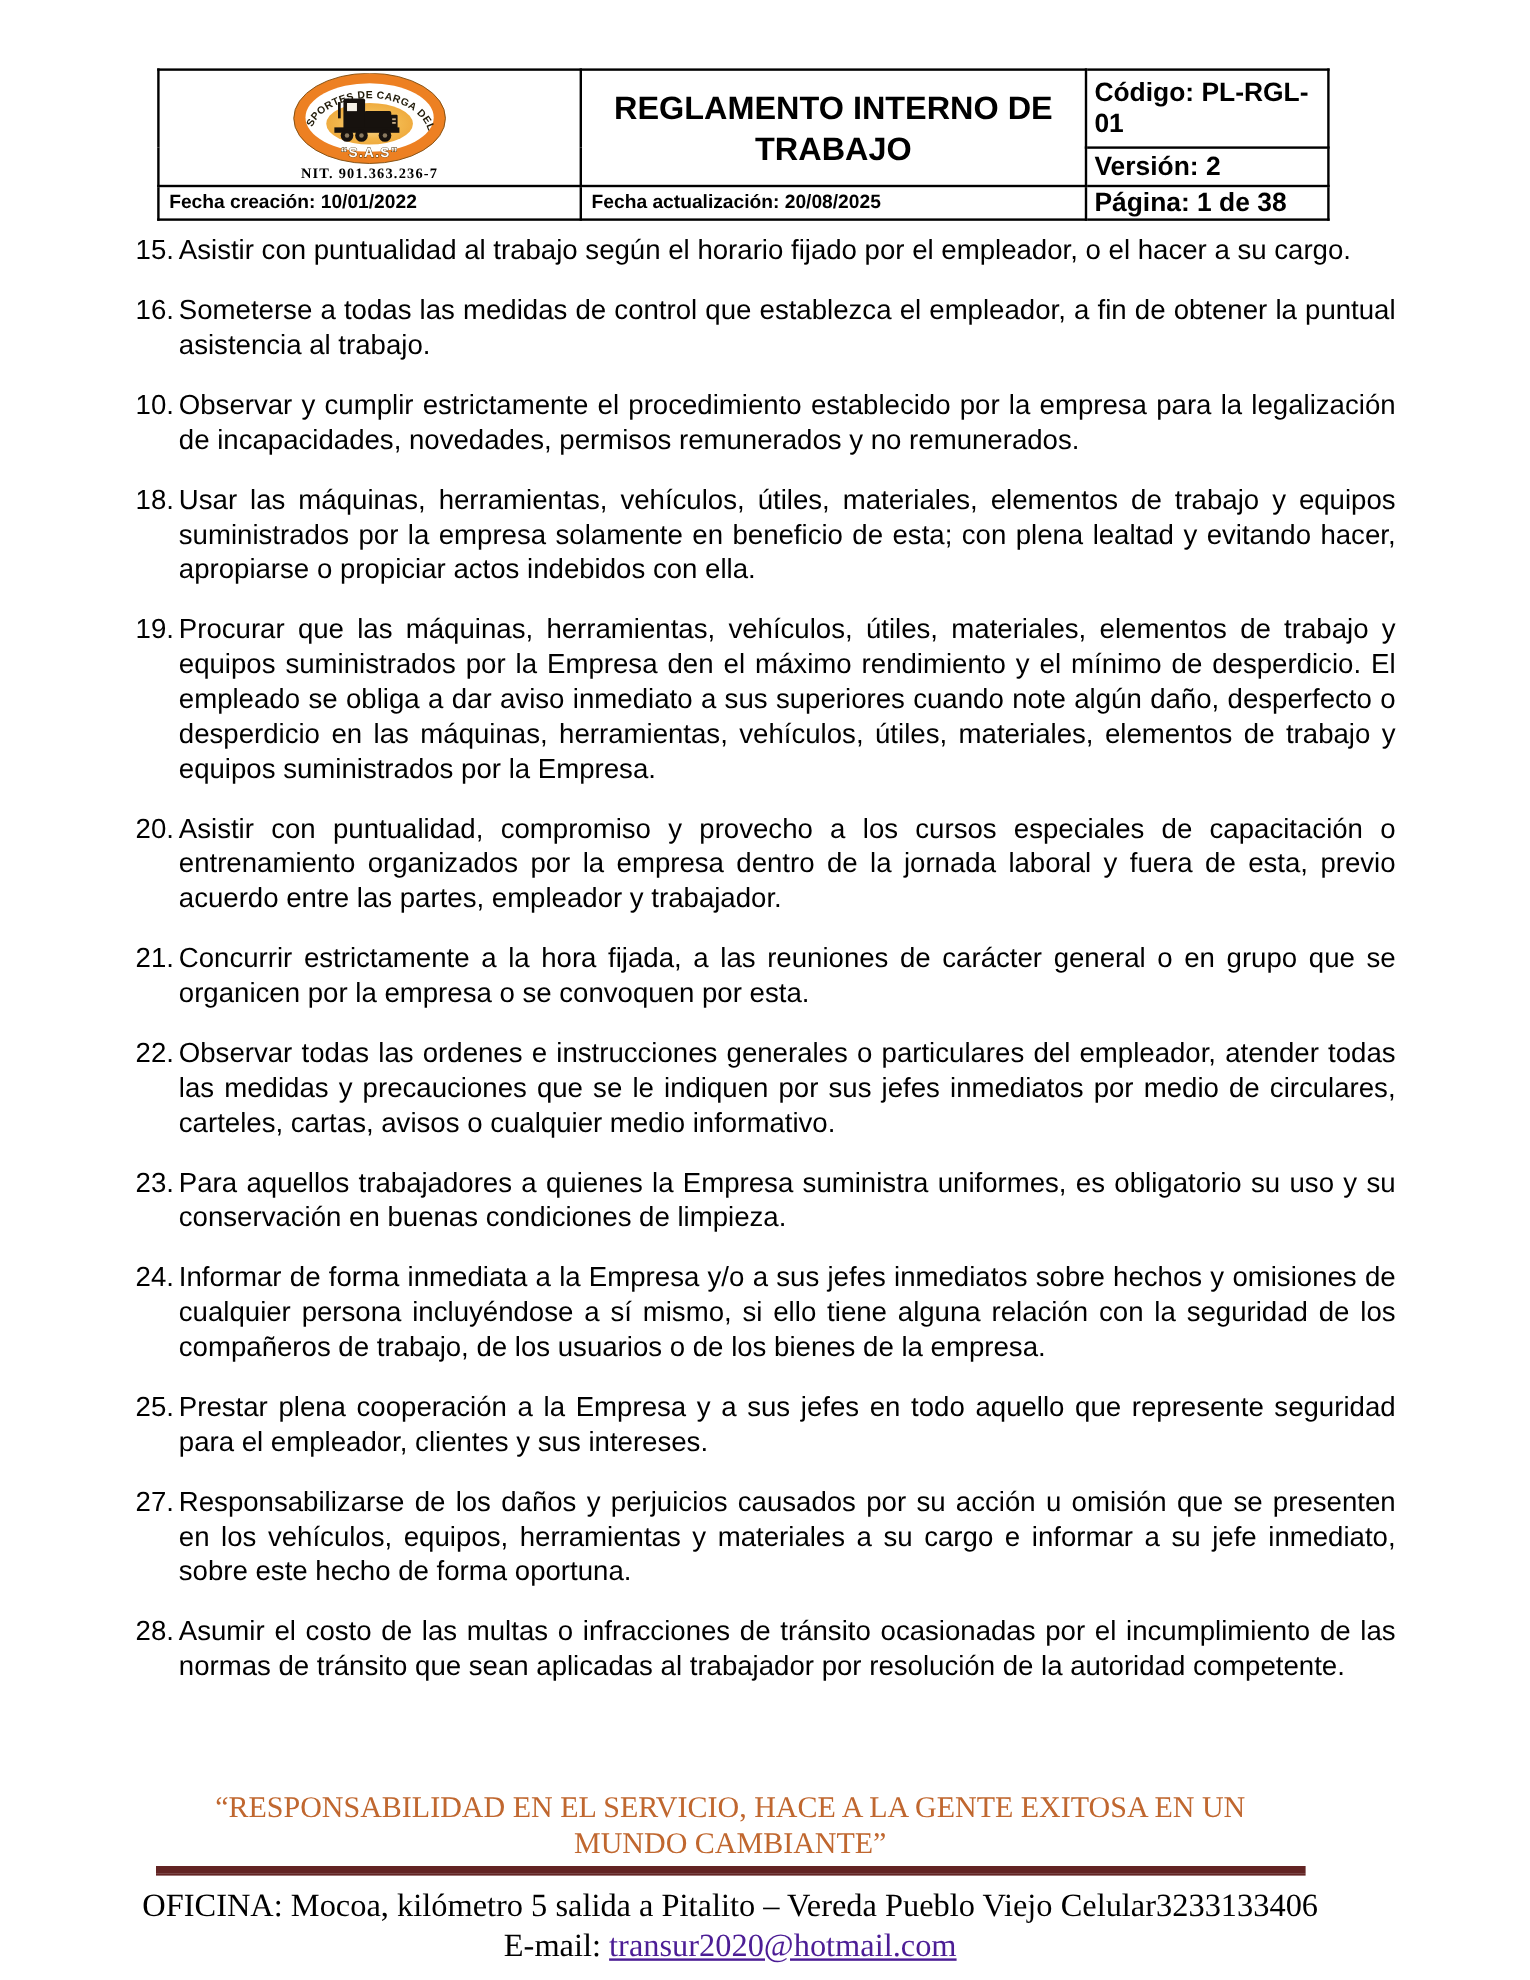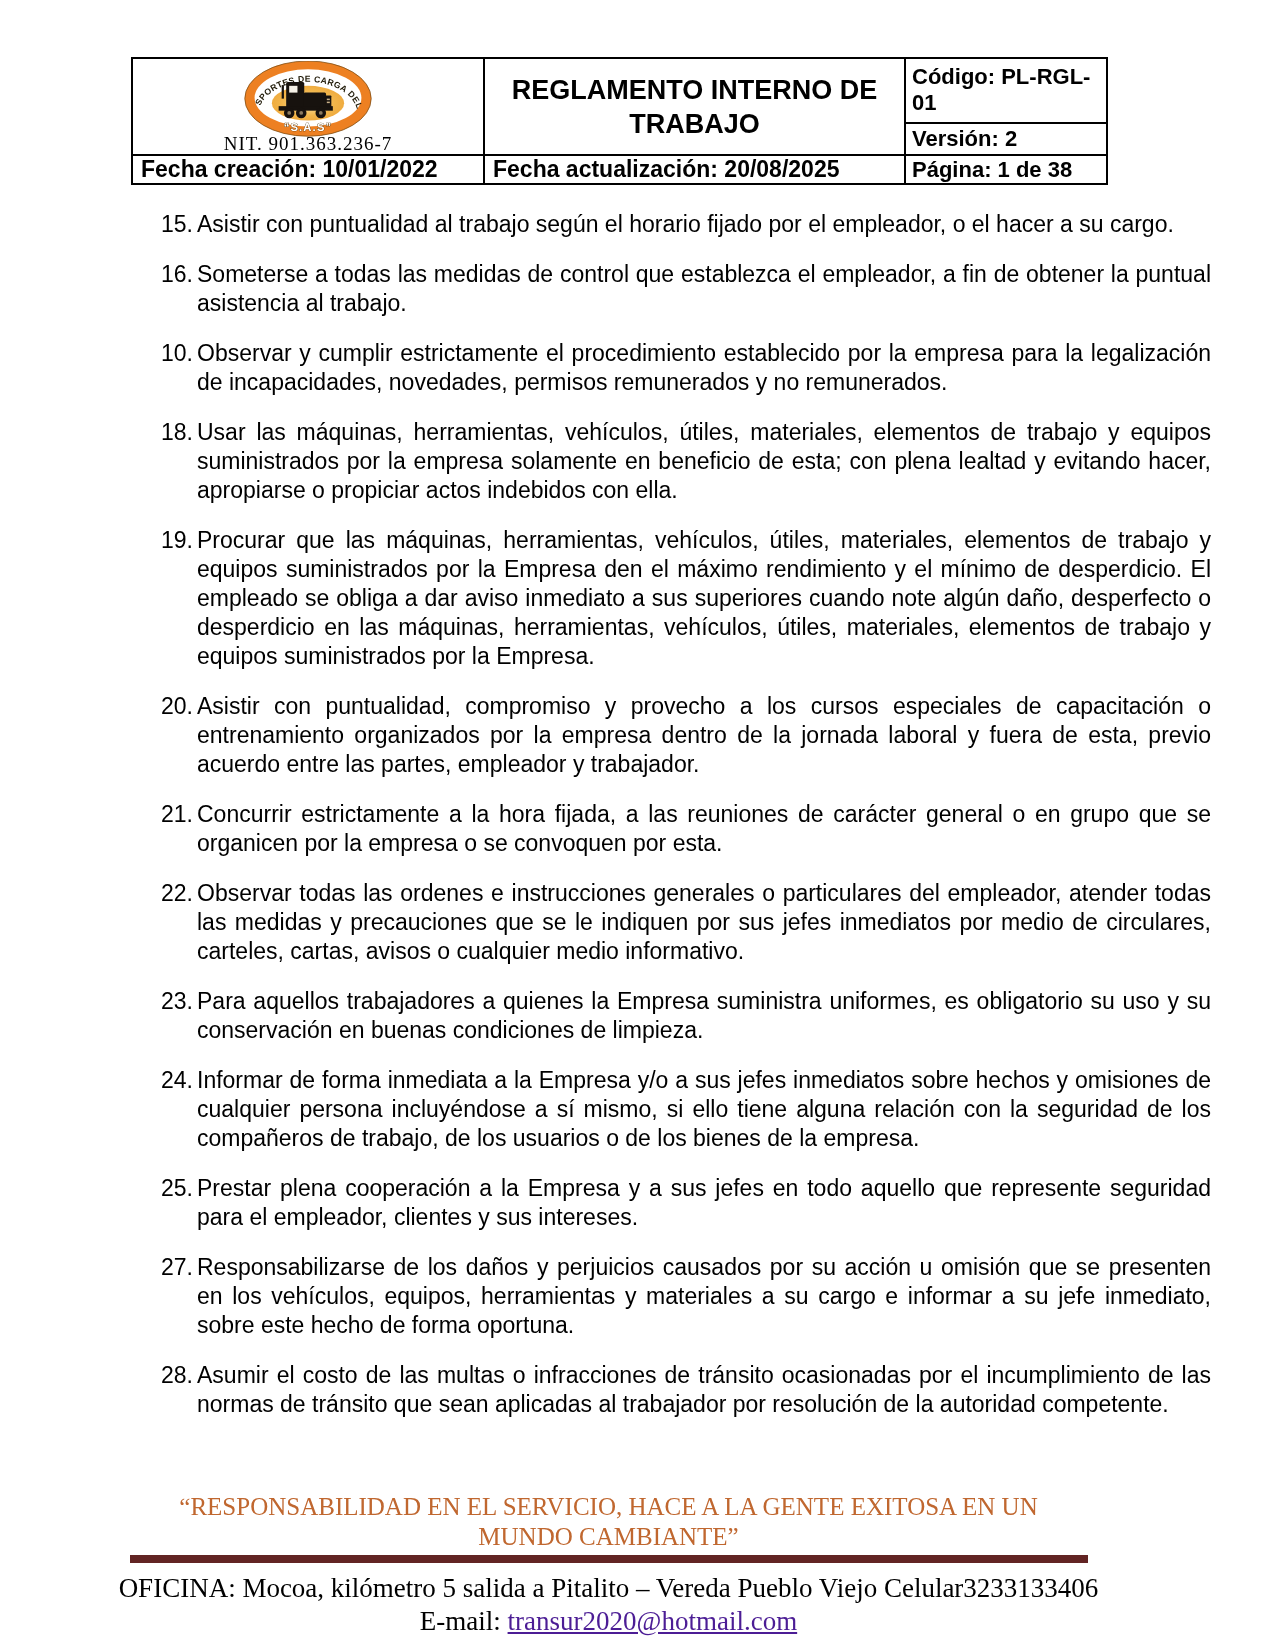--- a/index.html
+++ b/index.html
@@ -23,42 +23,41 @@
   }
   .header-table td {
     border: 2px solid #000;
     vertical-align: middle;
     font-weight: bold;
   }
   .cell-logo { text-align: center; padding: 2px 4px; }
   .logo-svg { display: block; margin: 0 auto; }
   .logo-nit {
     font-family: "Liberation Serif", serif;
-    font-weight: normal;
-    font-size: 19px;
+    font-weight: bold;
+    font-size: 12px;
     letter-spacing: 1px;
     line-height: 16px;
     margin-top: -1px;
   }
   .cell-title {
     text-align: center;
     font-size: 27px;
     line-height: 34px;
     padding: 0 12px;
   }
   .cell-meta { font-size: 22px; padding: 0 6px; }
-  .cell-date { font-size: 23px; padding: 0 8px; }
+  .cell-date { font-size: 16px; padding: 0 8px; }
 
   
   .duties-list {
     position: absolute;
     left: 113px;
-    top: 210px;
+    top: 194px;
     width: 1050px;
-    margin-left: 48px;
   }
   .duty-item {
     position: relative;
     padding-left: 36px;
     text-align: justify;
     font-size: 23px;
     line-height: 29px;
     margin-bottom: 21px;
   }
   .duty-num { position: absolute; left: 0; top: 0; }

